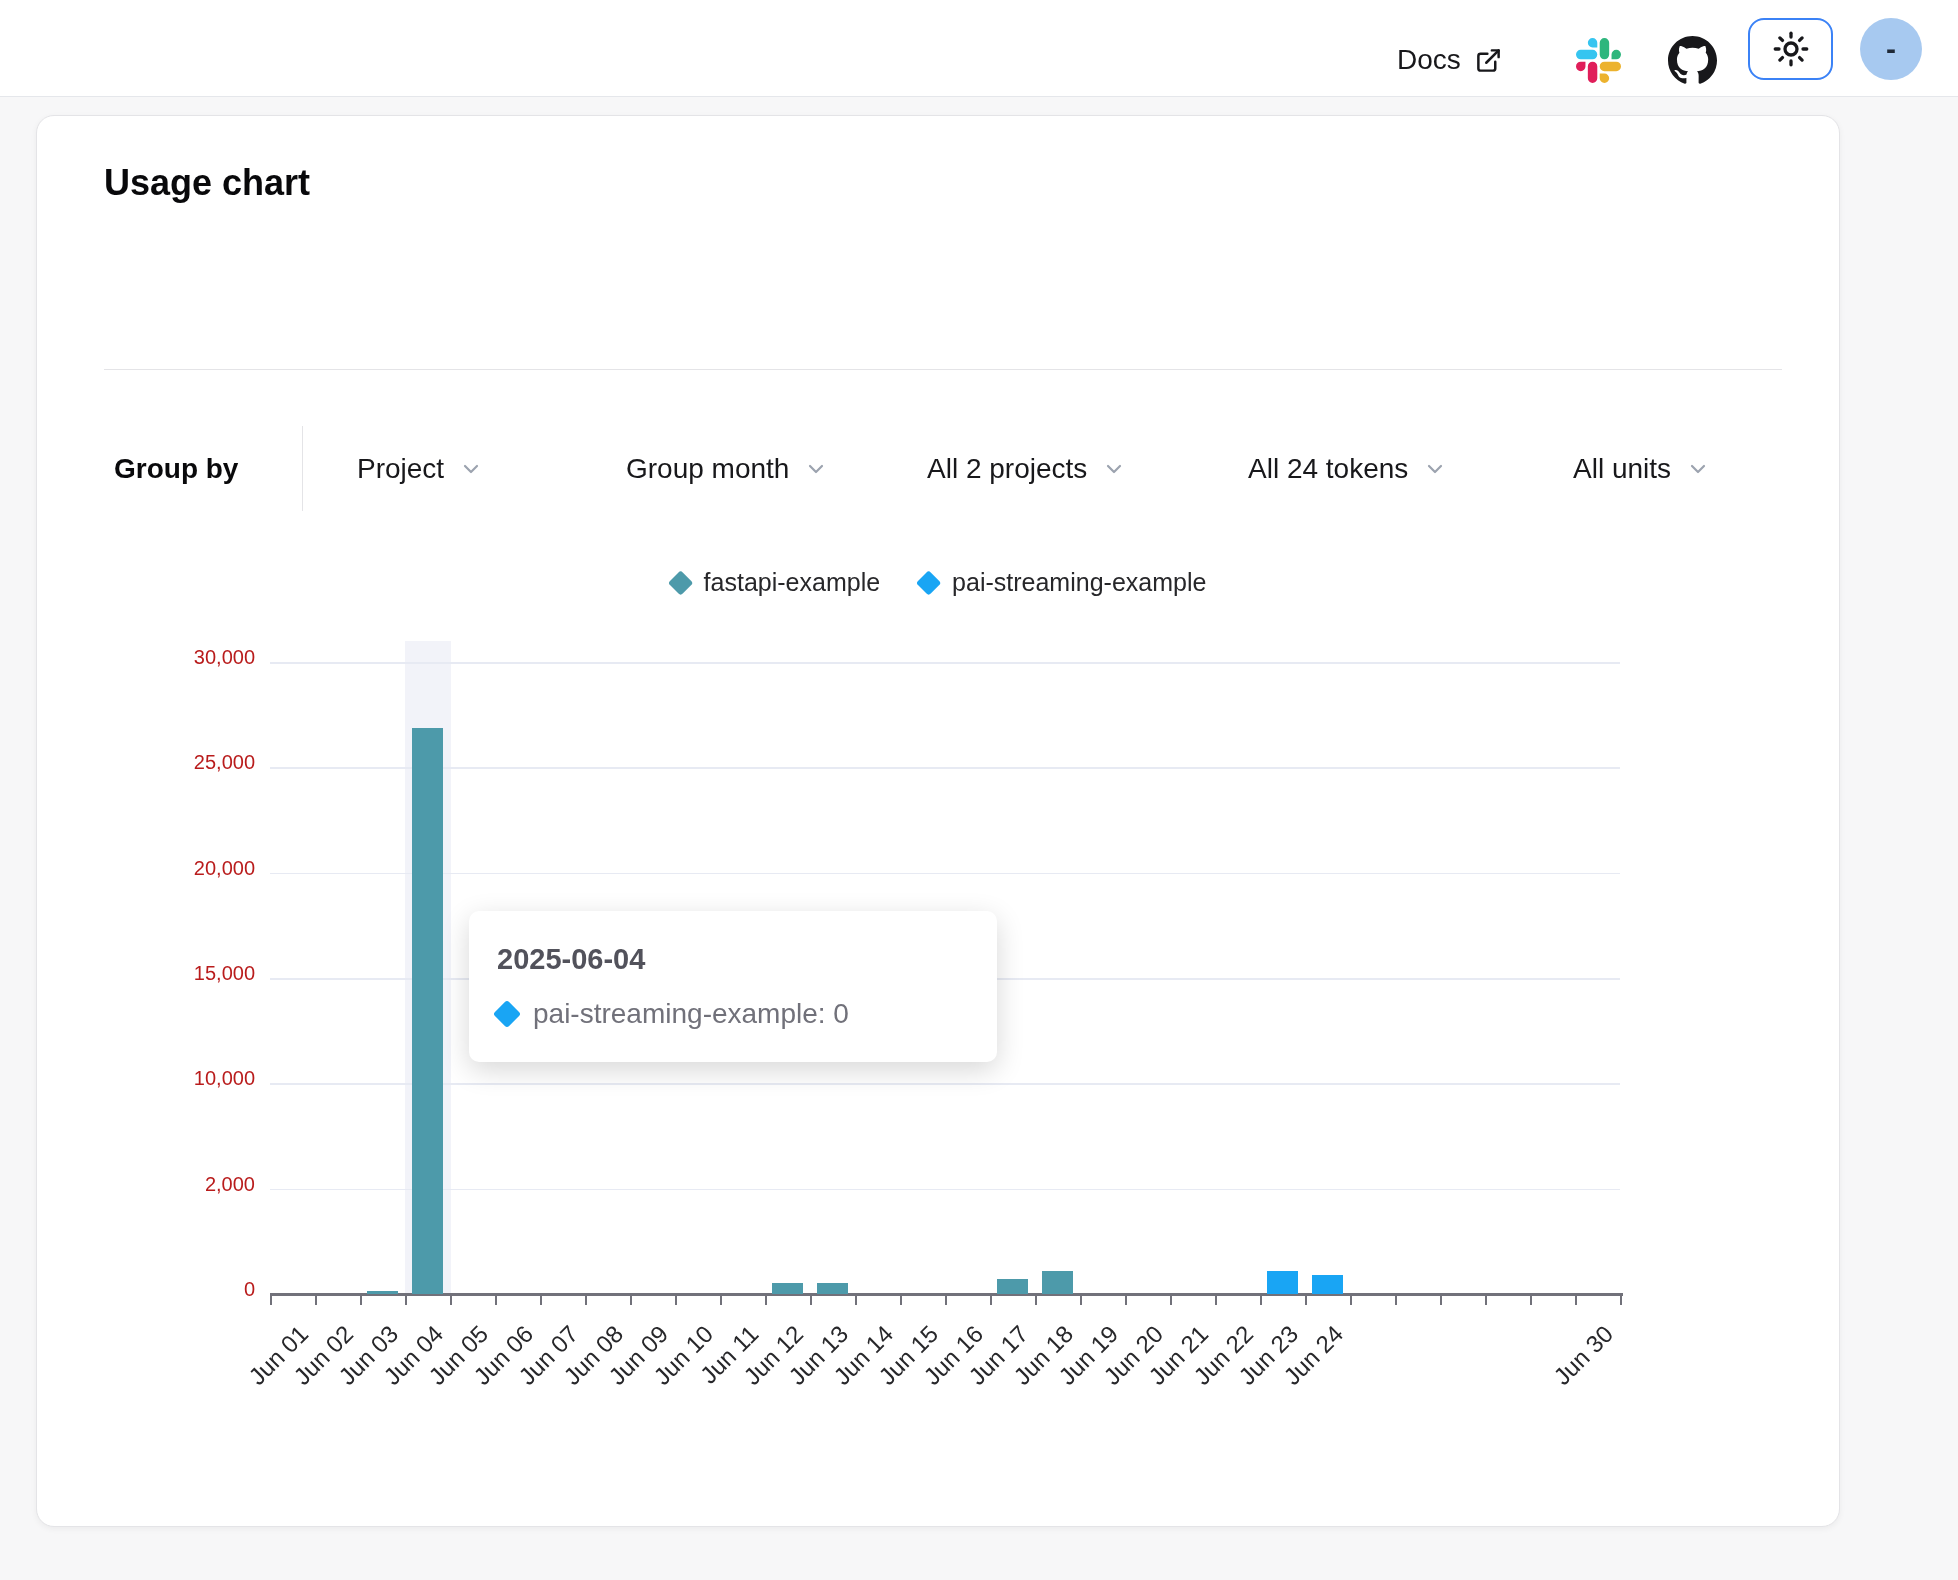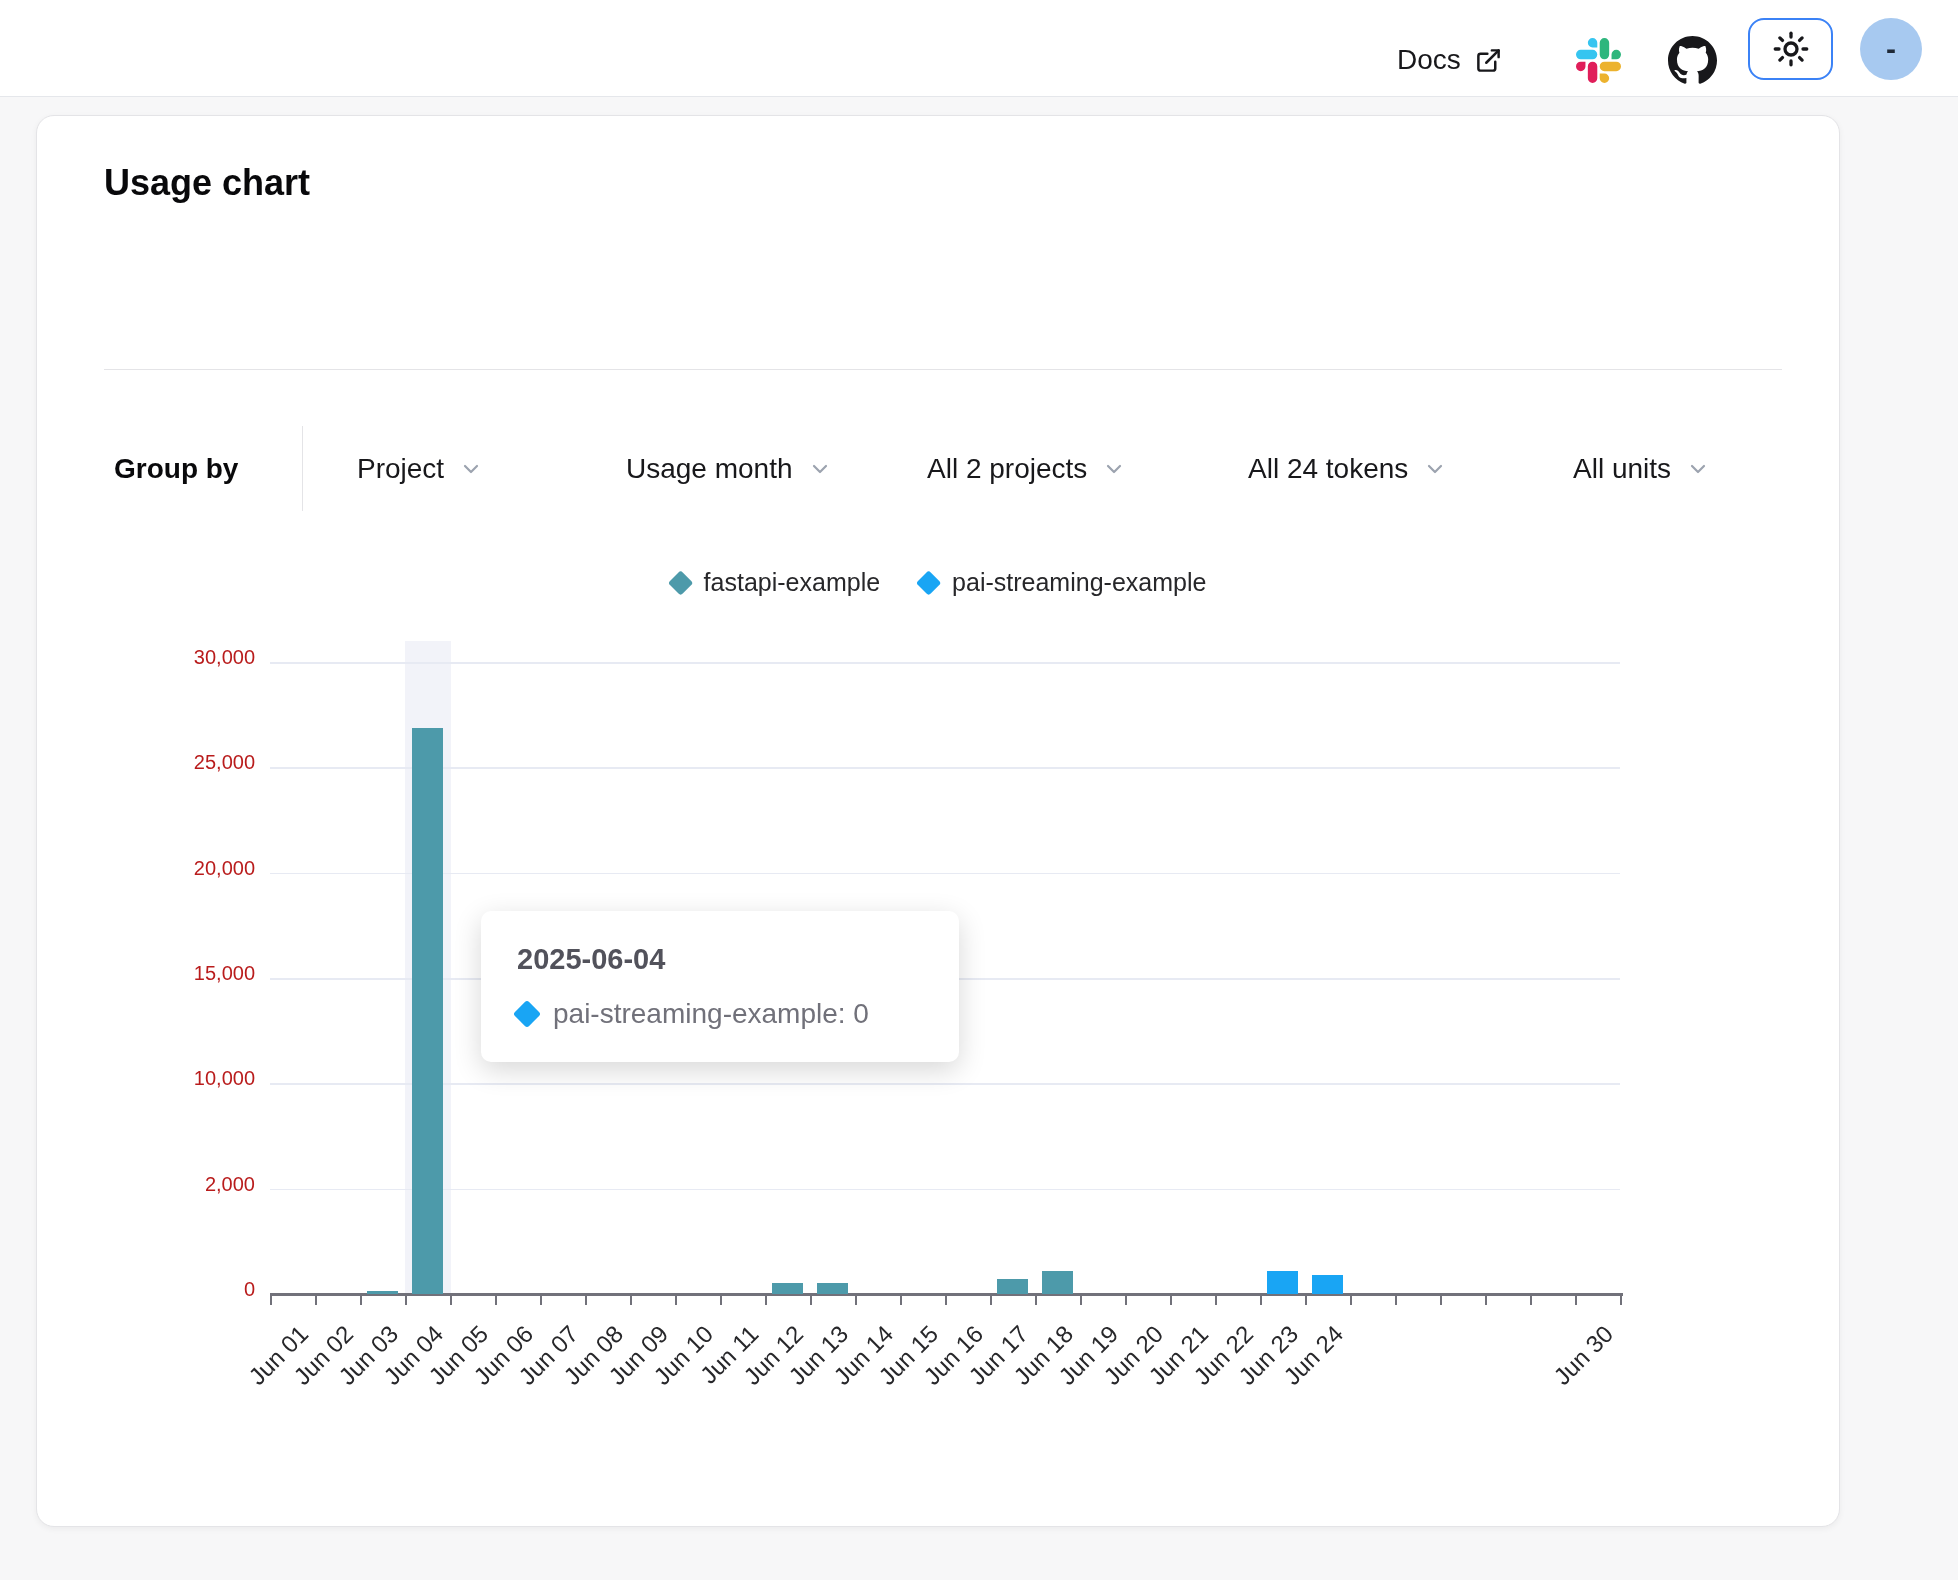--- a/index.html
+++ b/index.html
@@ -54,22 +54,22 @@
   .gridline { position:absolute; height:1.5px; background:#e7eaf3; }
   .band { position:absolute; background:#f2f3f9; }
   .ylabel { position:absolute; font-size:20px; color:#b91c1c; white-space:nowrap; }
   .axis-line { position:absolute; height:2.5px; background:#71717a; }
   .tick { position:absolute; width:2px; height:9px; background:#71717a; }
   .xlabel { position:absolute; font-size:24px; color:#27272a; white-space:nowrap;
     transform:rotate(-45deg); transform-origin:100% 50%; }
   .bar { position:absolute; }
 
   
-  .tooltip { position:absolute; left:444px; top:365px; width:478px;
-    background:#ffffff; border-radius:10px; padding:32px 36px;
+  .tooltip { position:absolute; left:432px; top:365px; width:528px;
+    background:#ffffff; border-radius:10px; padding:32px 28px;
     box-shadow:0 8px 28px rgba(0,0,0,.16); z-index:4; }
   .tooltip-title { font-size:29px; font-weight:bold; color:#52525b; margin-bottom:22px; }
   .tooltip-row { display:flex; align-items:center; gap:16px; margin-top:14px; }
   .tooltip-row .diamond { width:20px; height:20px; }
   .tooltip-row span { font-size:28px; color:#71717a; }
 
   svg { display:block; }
 </style>
 </head>
 <body>
@@ -134,21 +134,21 @@
   <div class="filter-bar">
     <div class="groupby">Group by</div>
     <div class="vdivider"></div>
     <div class="dropdown" style="left:320px">
       <span>Project</span>
       <svg width="24" height="24" viewBox="0 0 24 24" fill="none" stroke="#9ca3af" stroke-width="2.2" stroke-linecap="round" stroke-linejoin="round">
           <polyline points="6 9 12 15 18 9"></polyline>
         </svg>
     </div>
     <div class="dropdown" style="left:589px">
-      <span>Usage month</span>
+      <span>Group month</span>
       <svg width="24" height="24" viewBox="0 0 24 24" fill="none" stroke="#9ca3af" stroke-width="2.2" stroke-linecap="round" stroke-linejoin="round">
           <polyline points="6 9 12 15 18 9"></polyline>
         </svg>
     </div>
     <div class="dropdown" style="left:890px">
       <span>All 2 projects</span>
       <svg width="24" height="24" viewBox="0 0 24 24" fill="none" stroke="#9ca3af" stroke-width="2.2" stroke-linecap="round" stroke-linejoin="round">
           <polyline points="6 9 12 15 18 9"></polyline>
         </svg>
     </div>

